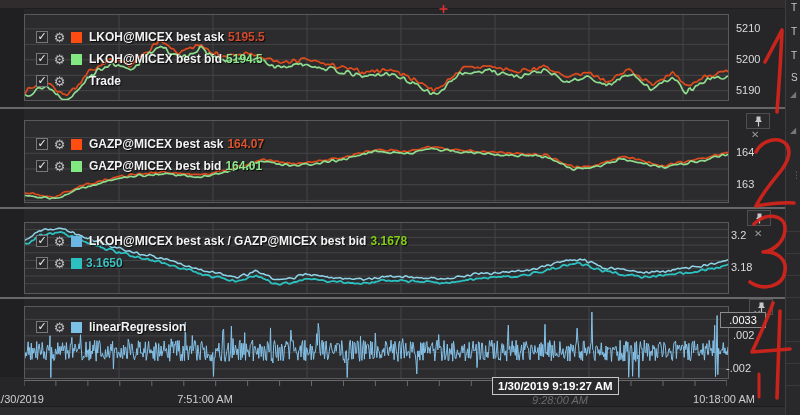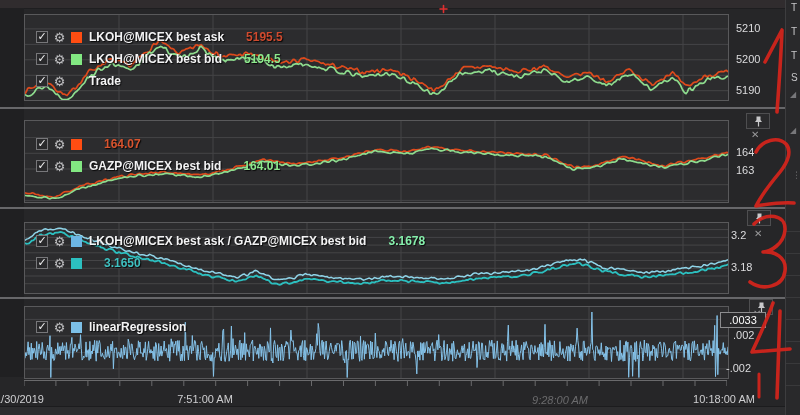--- a/index.html
+++ b/index.html
@@ -15,21 +15,21 @@
   .splitter{left:0;width:800px;height:2px;background:#67676a;}
   .lrow{position:absolute;height:14px;display:flex;align-items:center;}
   .cb{width:12px;height:12px;border:1px solid #77777a;background:#29292b;display:flex;
       align-items:center;justify-content:center;box-sizing:border-box;flex:0 0 12px;}
   .ck{color:#f2f2f3;font-size:11px;line-height:10px;margin-top:-2px;}
   .gear{color:#bebec0;font-size:13px;line-height:13px;margin-left:5px;width:13px;text-align:center;}
   .sw{width:11px;height:11px;margin-left:5px;flex:0 0 11px;}
   .sw.none{background:transparent !important;}
   .lbl{margin-left:7px;font-size:12px;font-weight:bold;color:#f3f3f4;white-space:nowrap;
        text-shadow:1px 1px 1px rgba(0,0,0,.85);}
-  .val{margin-left:22px;font-size:12px;font-weight:bold;white-space:nowrap;
+  .val{margin-left:4px;font-size:12px;font-weight:bold;white-space:nowrap;
        text-shadow:1px 1px 1px rgba(0,0,0,.85);}
   .ylab{font-size:11px;color:#dcdcde;white-space:nowrap;}
   .valbox{border:1px solid #8c8c8e;background:#29292b;color:#fff;font-size:11px;
           width:44px;height:14px;line-height:14px;text-align:center;z-index:4;}
   .pinbtn{width:22px;height:14px;border:1px solid #4e4e50;display:flex;align-items:center;
           justify-content:center;background:#2a2a2c;}
   .closex{font-size:10px;color:#98989a;line-height:10px;}
   .xlab{font-size:11px;color:#cfcfd1;white-space:nowrap;}
   .center{transform:translateX(-50%);}
   .ghost{color:#6b6b6d;z-index:1;}
@@ -157,40 +157,41 @@
     <span class="sw none"></span>
     <span class="lbl">Trade</span>
   </div>
 
   <div class="lrow" style="left:36px;top:137px;">
     <span class="cb">
         <span class="ck">✓</span>
       </span>
     <span class="gear">⚙</span>
     <span class="sw" style="background: rgb(255, 77, 18);"></span>
+    <span class="lbl">GAZP@MICEX best ask</span>
     <span class="val" style="color: rgb(217, 84, 46);">164.07</span>
   </div>
   <div class="lrow" style="left:36px;top:159px;">
     <span class="cb">
         <span class="ck">✓</span>
       </span>
     <span class="gear">⚙</span>
     <span class="sw" style="background: rgb(130, 232, 130);"></span>
     <span class="lbl">GAZP@MICEX best bid</span>
     <span class="val" style="color: rgb(140, 232, 140);">164.01</span>
   </div>
 
   <div class="lrow" style="left:36px;top:234px;">
     <span class="cb">
         <span class="ck">✓</span>
       </span>
     <span class="gear">⚙</span>
     <span class="sw" style="background: rgb(108, 182, 228);"></span>
     <span class="lbl">LKOH@MICEX best ask / GAZP@MICEX best bid</span>
-    <span class="val" style="color: #86efac; text-align: right;">3.1678</span>
+    <span class="val" style="color: #84cc16; text-align: right;">3.1678</span>
   </div>
   <div class="lrow" style="left:36px;top:256px;">
     <span class="cb">
         <span class="ck">✓</span>
       </span>
     <span class="gear">⚙</span>
     <span class="sw" style="background: rgb(44, 192, 192);"></span>
     <span class="val" style="color: rgb(62, 192, 192);">3.1650</span>
   </div>
 
@@ -201,21 +202,21 @@
     <span class="gear">⚙</span>
     <span class="sw" style="background: rgb(124, 192, 232);"></span>
     <span class="lbl">linearRegression</span>
   </div>
 
   <span class="abs ylab" style="left:736px;top:22px;">5210</span>
   <span class="abs ylab" style="left:736px;top:53px;">5200</span>
   <span class="abs ylab" style="left:736px;top:84px;">5190</span>
 
   <span class="abs ylab" style="left:736px;top:146px;">164</span>
-  <span class="abs ylab" style="left:736px;top:164px;text-align:right;">163</span>
+  <span class="abs ylab" style="left:736px;top:178px;text-align:right;">163</span>
 
   <span class="abs ylab" style="left:731px;top:229px;">3.2</span>
   <span class="abs ylab" style="left:731px;top:261px;">3.18</span>
 
   <span class="abs closex" style="left:753px;top:309px;z-index:1;">✕</span>
   <div class="abs valbox" style="left:720px;top:312px;">.0033</div>
   <span class="abs ylab" style="left:733px;top:329px;">.002</span>
   <span class="abs ylab" style="left:726px;top:362px;">-.002</span>
 
   <div class="abs pinbtn" style="left:746px;top:113px;">
@@ -265,20 +266,21 @@
       <line class="tick" x1="607.0" x2="607.0" y1="3.5" y2="9"></line>
       <line class="tick" x1="639.0" x2="639.0" y1="3.5" y2="9"></line>
       <line class="tick" x1="671.0" x2="671.0" y1="3.5" y2="9"></line>
       <line class="tick" x1="702.9" x2="702.9" y1="3.5" y2="9"></line>
     </svg>
   <span class="abs xlab" style="left:-5px;top:393px;">1/30/2019</span>
   <span class="abs xlab center" style="left:205px;top:393px;">7:51:00 AM</span>
   <span class="abs xlab center" style="left:397px;top:393px;margin-top:48px;">8:34:00 AM</span>
   <span class="abs xlab center ghost" style="left:560px;top:394px;font-style:italic;">9:28:00 AM</span>
   <span class="abs xlab center" style="left:724px;top:393px;">10:18:00 AM</span>
+  <div class="abs tooltip" style="left:492px;top:377px;">1/30/2019 9:19:27 AM</div>
 
   <div class="abs bottomstrip"></div>
 
   <div class="abs sidebar-divider"></div>
   <div class="abs sidebar">
     <span class="frag" style="top:2px;">T</span>
     <span class="frag" style="top:26px;">T</span>
     <span class="frag" style="top:50px;">T</span>
     <span class="frag" style="top:72px;">S</span>
     <span class="tri" style="top:90px;">◢</span>

